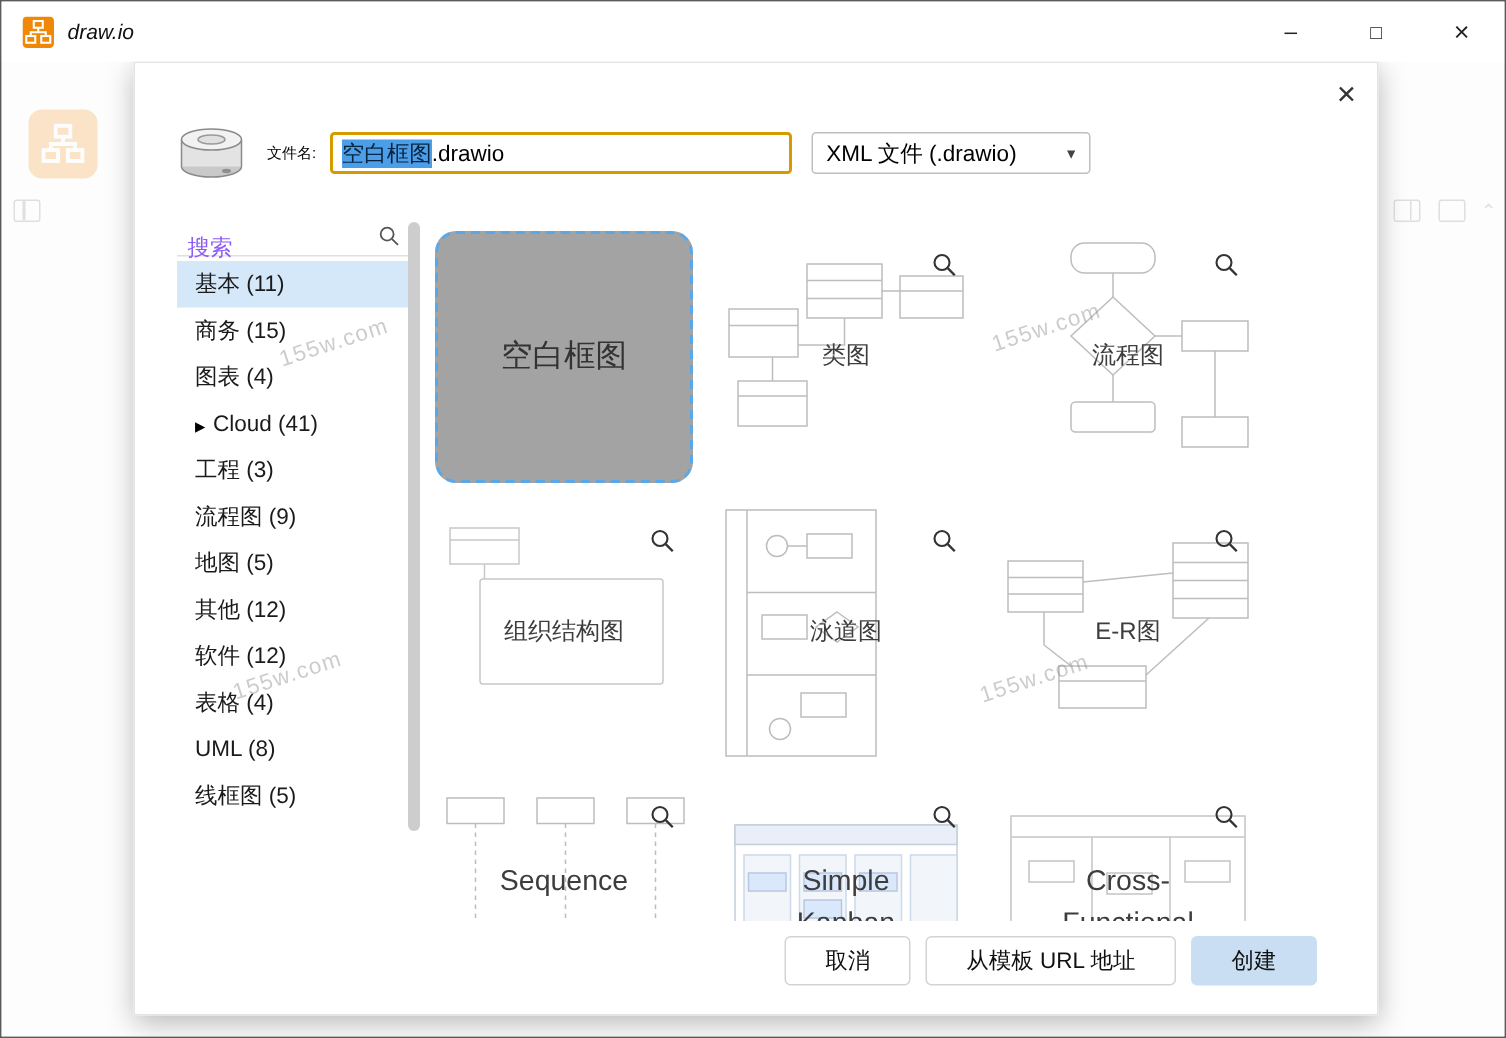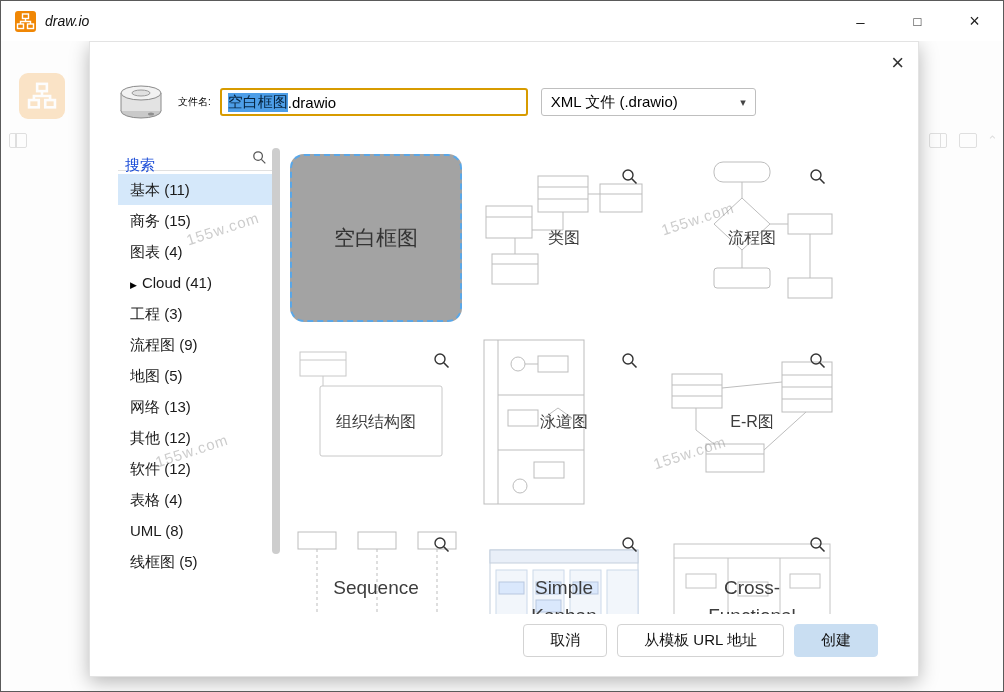--- a/index.html
+++ b/index.html
@@ -30,28 +30,28 @@
   .dialog { position:absolute; left:88px; top:40px; width:830px; height:636px; background:#fff; z-index:10;
             box-shadow:0 5px 18px rgba(0,0,0,0.28); border:1px solid #e3e3e3; }
   .dlg-close { position:absolute; top:10px; right:14px; font-size:22px; color:#333; line-height:1; cursor:pointer; }
 
   .file-row { position:absolute; left:28px; top:42px; display:flex; align-items:center; }
   .disk-icon { margin-right:14px; }
   .file-label { font-size:10px; color:#000; margin-right:9px; white-space:nowrap; }
   .filename-input { width:308px; height:28px; border:2px solid #D79B00; border-radius:3px; background:#fff;
                     display:flex; align-items:center; padding:0 6px; font-size:15px; overflow:hidden; white-space:nowrap; }
   .filename-input .sel { background:#4D9EE8; color:#06243f; }
-  .filetype-select { margin-left:13px; width:215px; height:28px; border:1px solid #bfbfbf; border-radius:3px; background:#fff;
+  .filetype-select { margin-left:13px; width:186px; height:28px; border:1px solid #bfbfbf; border-radius:3px; background:#fff;
                      display:flex; align-items:center; justify-content:space-between; padding:0 9px; font-size:15px; color:#000; cursor:pointer; }
   .filetype-select .chev { font-size:11px; color:#444; }
 
   
   .sidebar { position:absolute; left:28px; top:102px; width:154px; height:472px; }
   .search-box { height:27px; border-bottom:1px solid #e0e0e0; display:flex; align-items:center; justify-content:space-between; padding:0 5px 0 7px; cursor:text; }
-  .search-ph { font-size:15px; color:#1d4ed8;margin-top:16px; }
+  .search-ph { font-size:15px; color:#8b5cf6;margin-top:16px; }
   .cat-list { margin-top:3px; }
   .cat-item { height:31px; line-height:31px; padding-left:12px; font-size:15px; color:#1a1a1a; white-space:nowrap; cursor:pointer; }
   .cat-item.selected { background:#d5e8fa; }
   .cat-item .tri { font-size:9px; margin-right:5px; color:#000; }
   .scroll-thumb { position:absolute; right:-8px; top:4px; width:8px; height:406px; background:#cdcdcd; border-radius:4px; cursor:pointer; }
 
   
   .grid { position:absolute; left:200px; top:112px; width:556px; height:460px; overflow:hidden;
           display:grid; grid-template-columns:repeat(3,172px); grid-auto-rows:168px; gap:16px; }
   .cell { position:relative; cursor:pointer; }
@@ -153,21 +153,20 @@
         </svg>
       </div>
       <div class="cat-list">
         <div class="cat-item selected">基本 (11)</div>
         <div class="cat-item">商务 (15)</div>
         <div class="cat-item">图表 (4)</div>
         <div class="cat-item"><span class="tri">▶</span><span>Cloud (41)</span></div>
         <div class="cat-item">工程 (3)</div>
         <div class="cat-item">流程图 (9)</div>
         <div class="cat-item">地图 (5)</div>
-        <div class="cat-item">网络 (13)</div>
         <div class="cat-item">其他 (12)</div>
         <div class="cat-item">软件 (12)</div>
         <div class="cat-item">表格 (4)</div>
         <div class="cat-item">UML (8)</div>
         <div class="cat-item">线框图 (5)</div>
       </div>
       <div class="scroll-thumb"></div>
     </div>
 
     <div class="grid">

